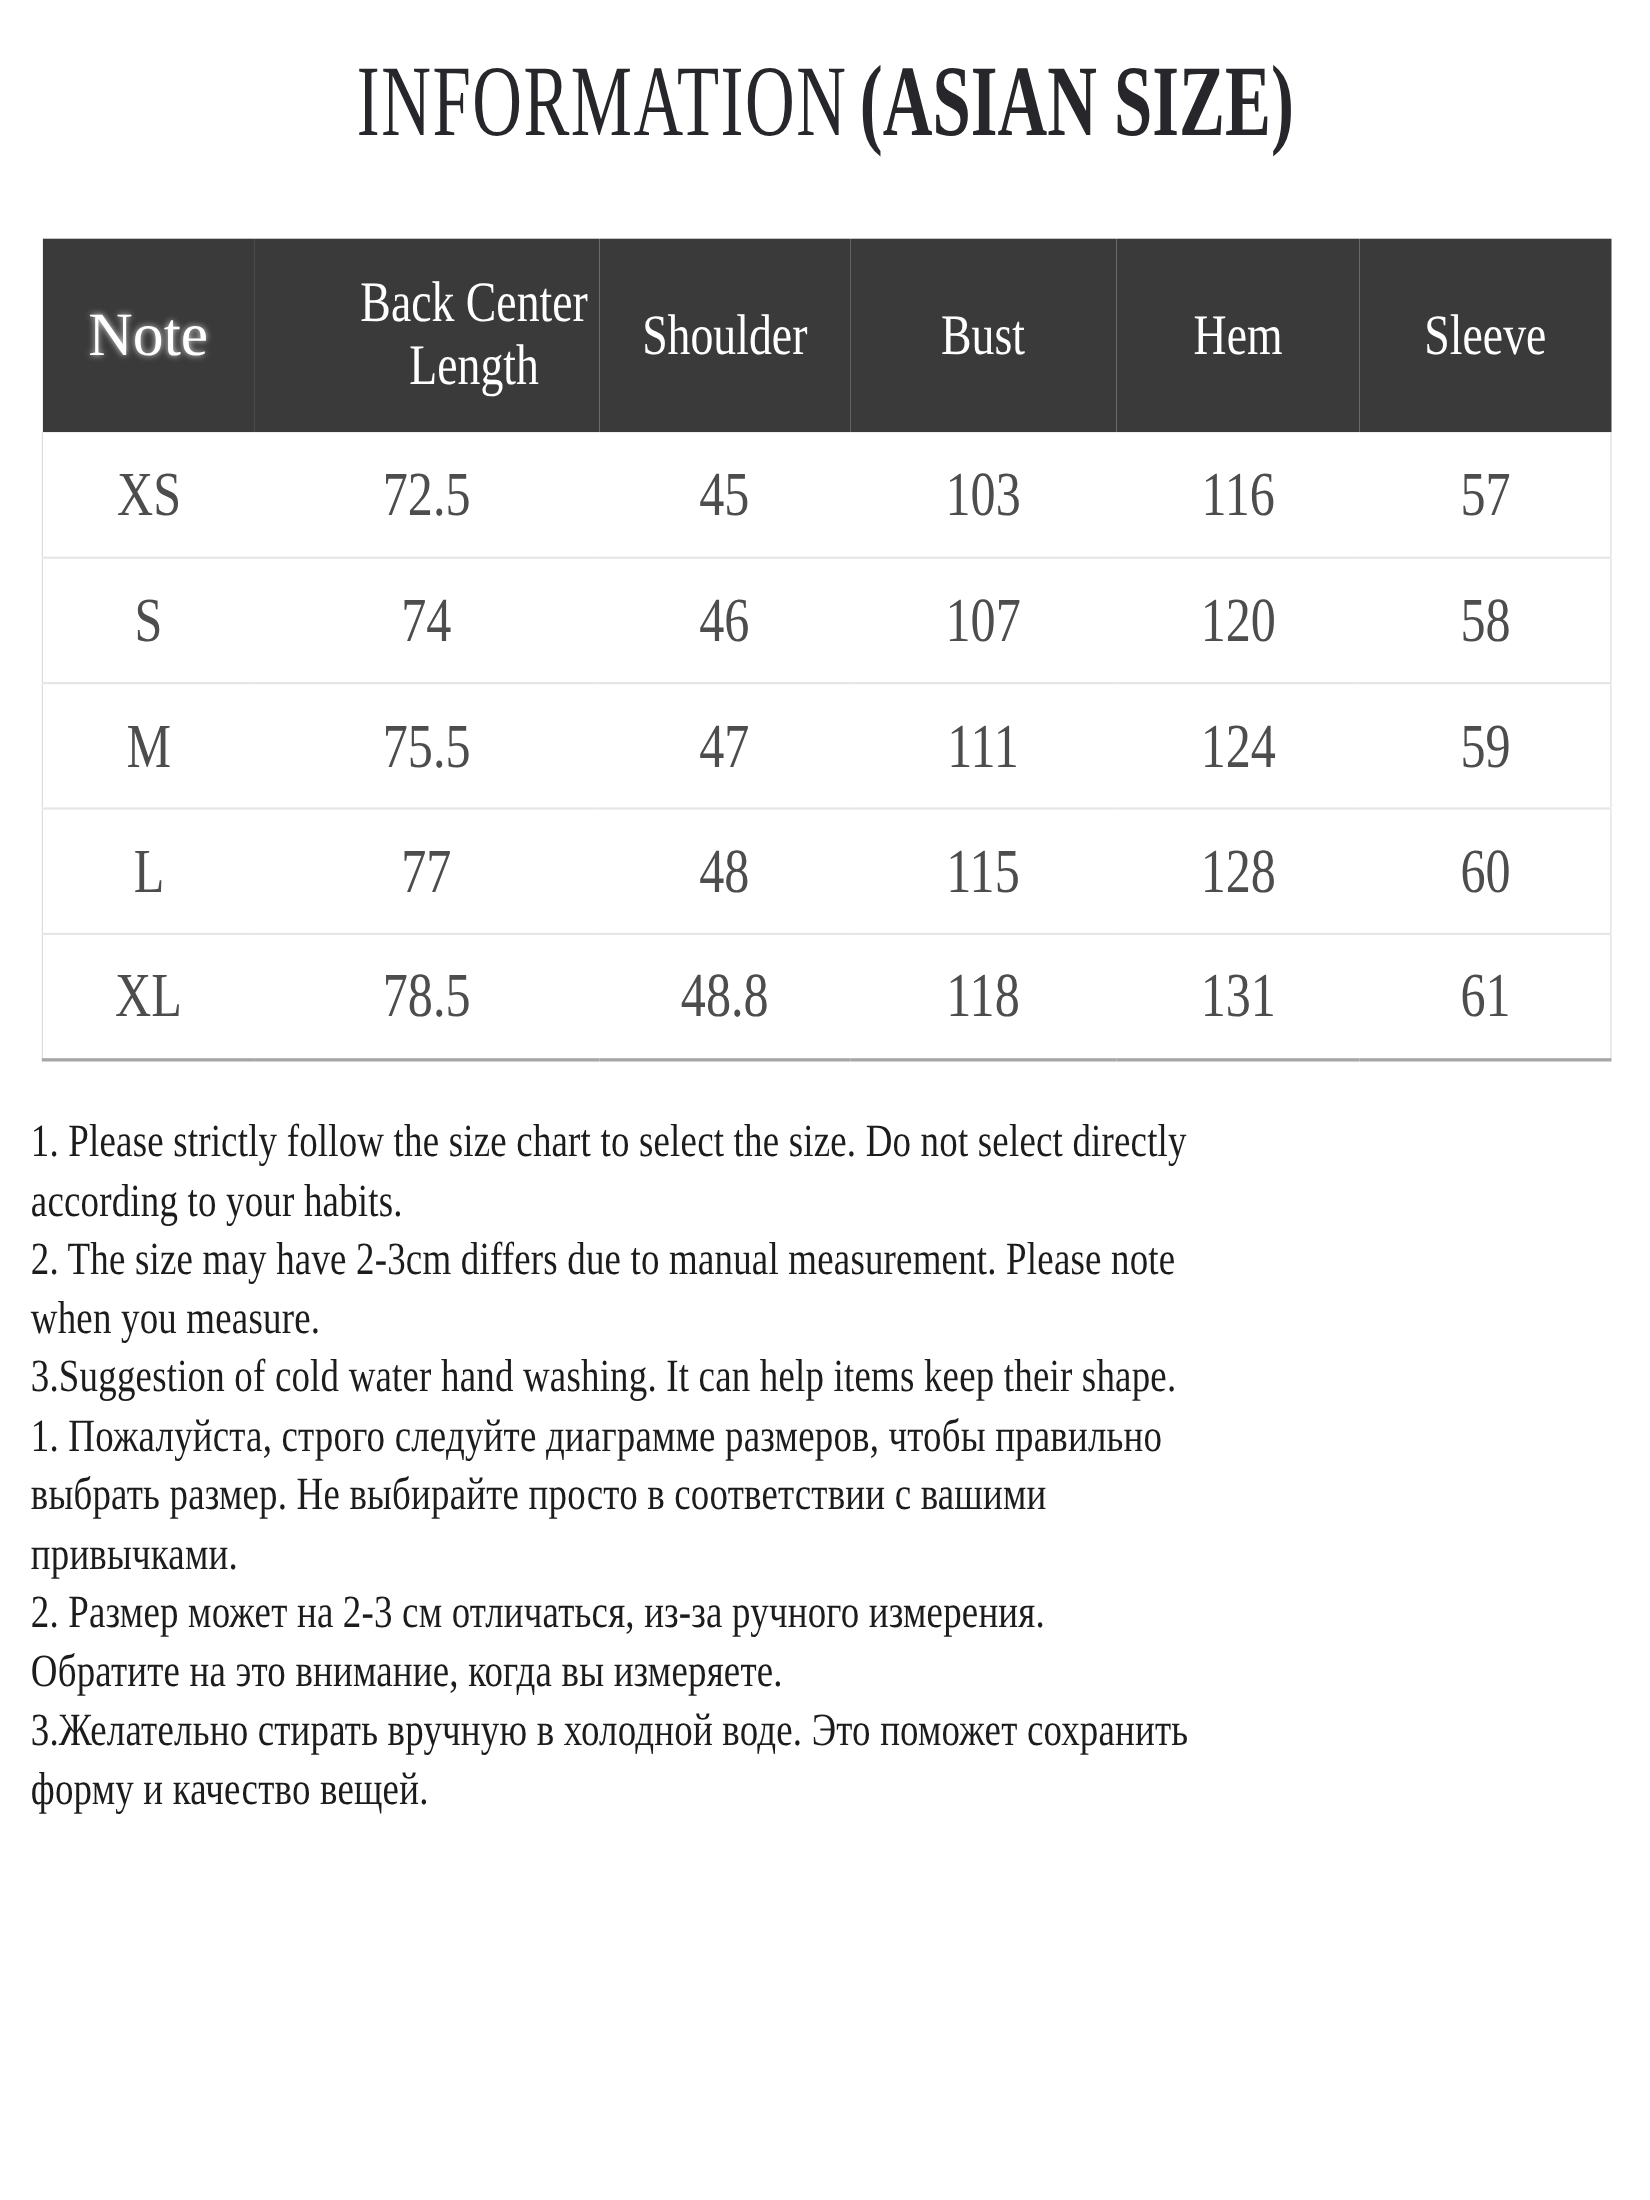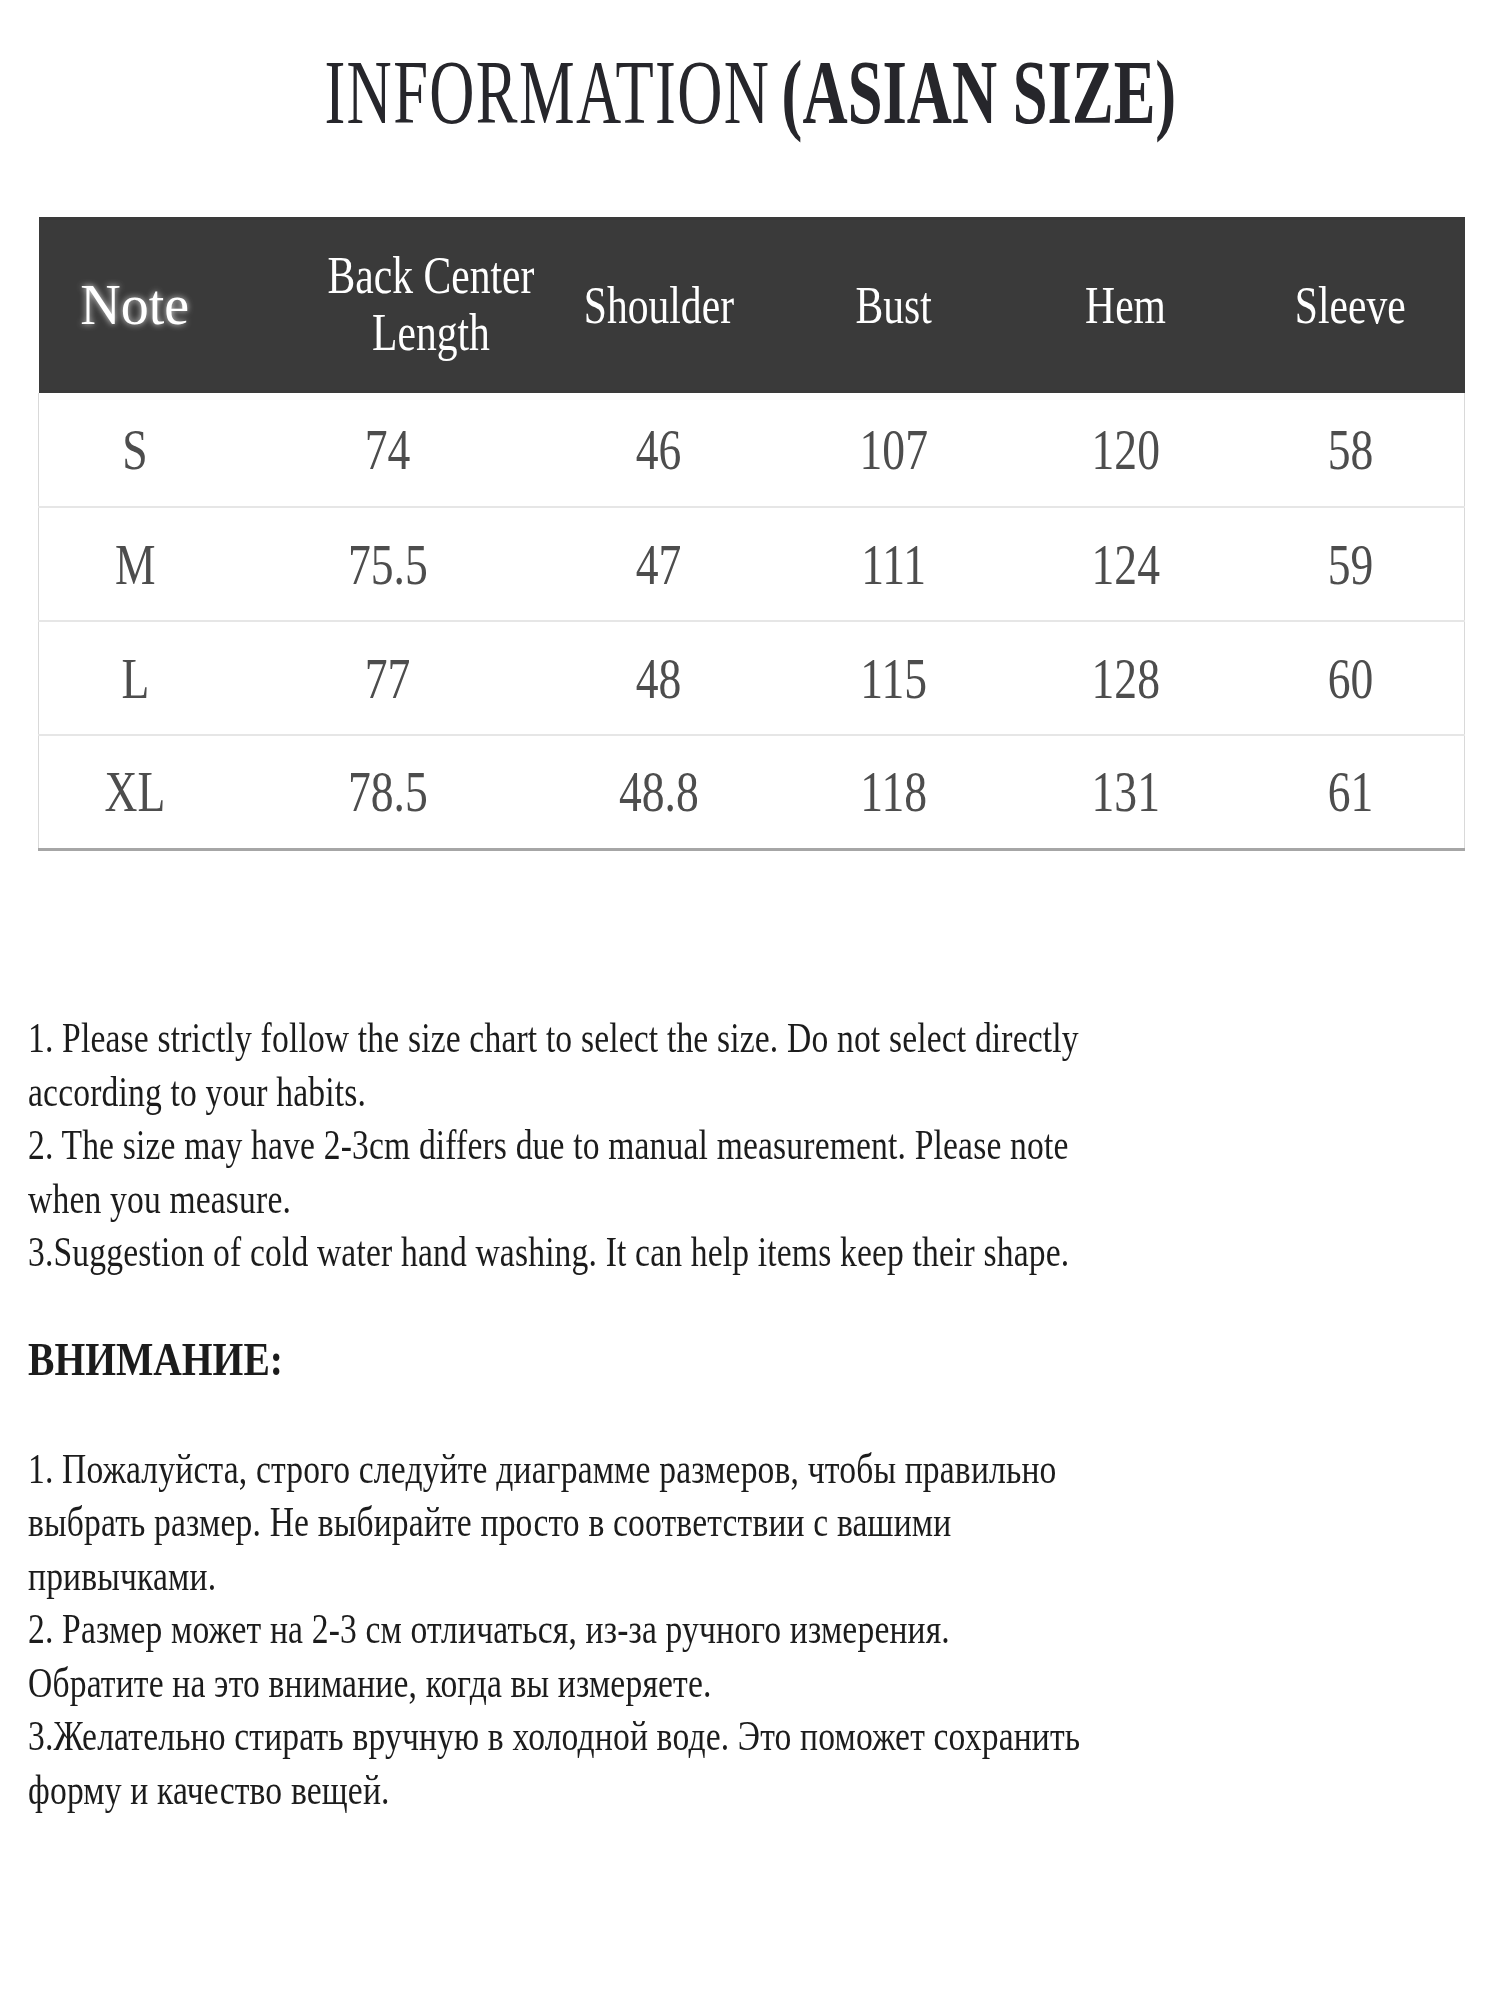--- a/index.html
+++ b/index.html
@@ -108,20 +108,28 @@
         <th><span class="size-label">Note</span></th>
         <th><span class="cond hdr-wrap">Back Center Length</span></th>
         <th><span class="cond">Shoulder</span></th>
         <th><span class="cond">Bust</span></th>
         <th><span class="cond">Hem</span></th>
         <th><span class="cond">Sleeve</span></th>
       </tr>
     </thead>
     <tbody>
       <tr>
+        <td><span class="cond">XS</span></td>
+        <td><span class="cond">72.5</span></td>
+        <td><span class="cond">45</span></td>
+        <td><span class="cond">103</span></td>
+        <td><span class="cond">116</span></td>
+        <td><span class="cond">57</span></td>
+      </tr>
+      <tr>
         <td><span class="cond">S</span></td>
         <td><span class="cond">74</span></td>
         <td><span class="cond">46</span></td>
         <td><span class="cond">107</span></td>
         <td><span class="cond">120</span></td>
         <td><span class="cond">58</span></td>
       </tr>
       <tr>
         <td><span class="cond">M</span></td>
         <td><span class="cond">75.5</span></td>
@@ -151,23 +159,20 @@
 
   <section class="notes">
     <div class="note-list">
       <p>1. Please strictly follow the size chart  to select the size. Do not select directly
 according to your habits.</p>
       <p>2. The size may have 2-3cm differs due to manual measurement. Please note
 when you measure.</p>
       <p>3.Suggestion of cold water hand washing. It can help items keep their shape.</p>
     </div>
 
-    <div class="heading-row heading-ru">
-      <h2 class="note-heading">ВНИМАНИЕ:</h2>
-    </div>
     <div class="note-list">
       <p>1. Пожалуйста, строго следуйте диаграмме размеров, чтобы правильно
 выбрать размер. Не выбирайте просто в соответствии с вашими
 привычками.</p>
       <p>2. Размер может на 2-3 см отличаться, из-за ручного измерения.
 Обратите на это внимание, когда вы измеряете.</p>
       <p>3.Желательно стирать вручную в холодной воде. Это поможет сохранить
 форму и качество вещей.</p>
     </div>
   </section>

